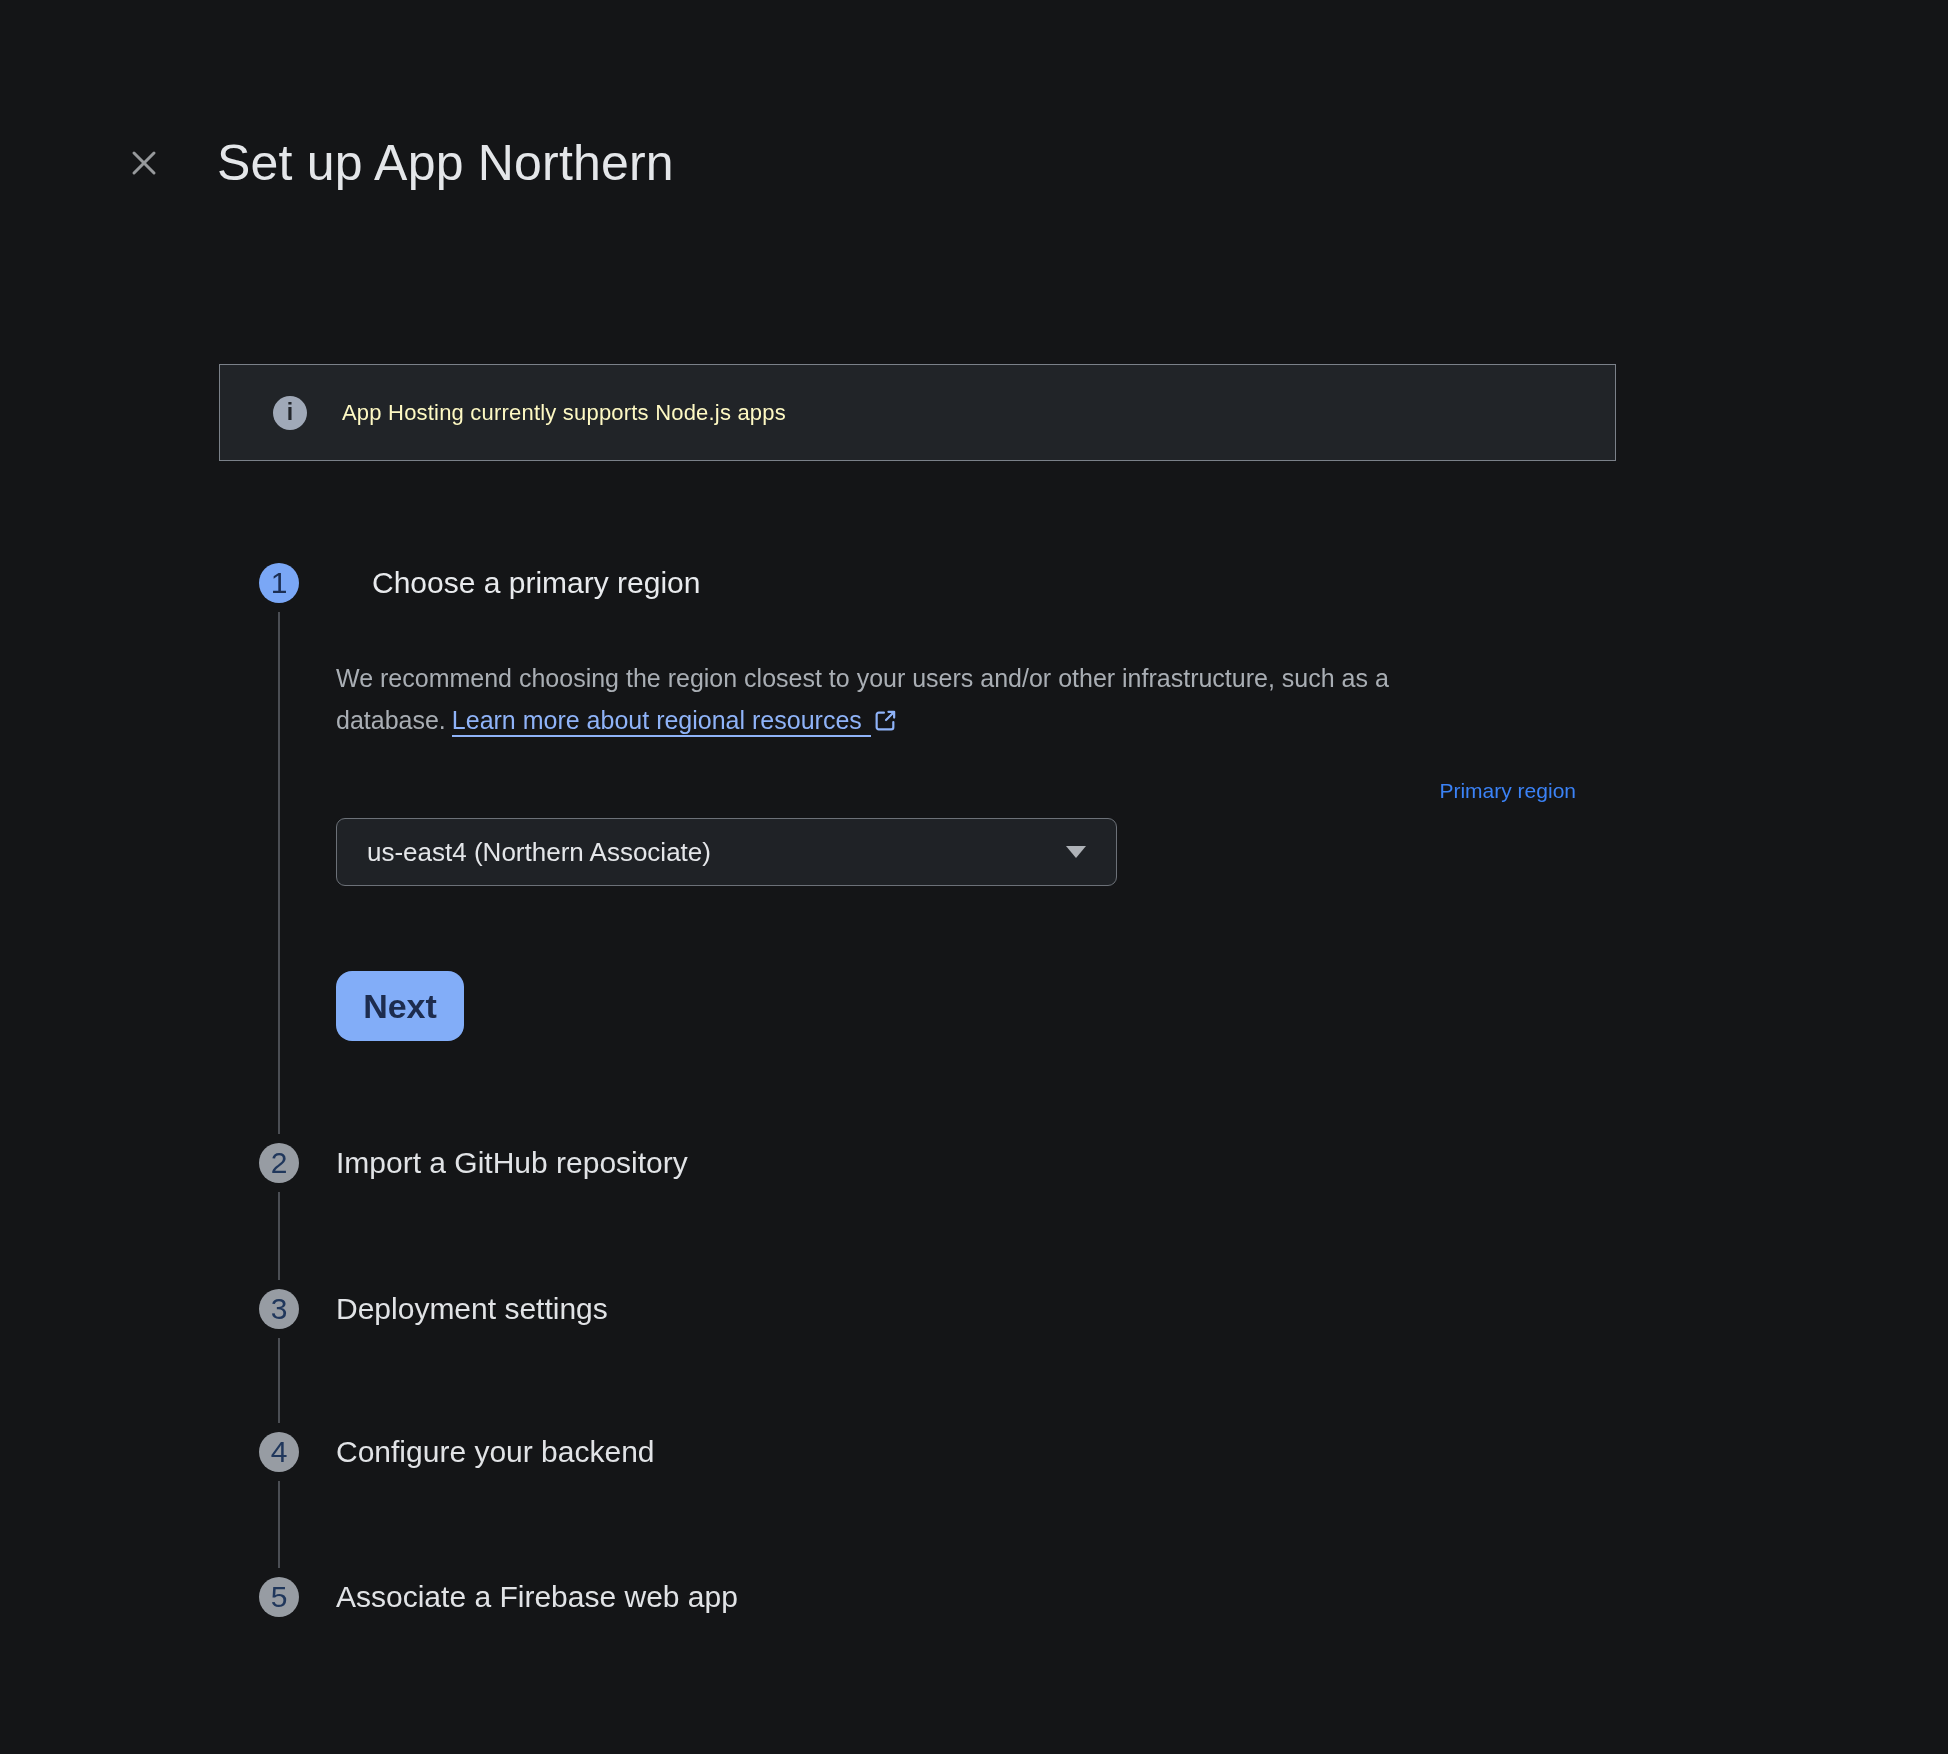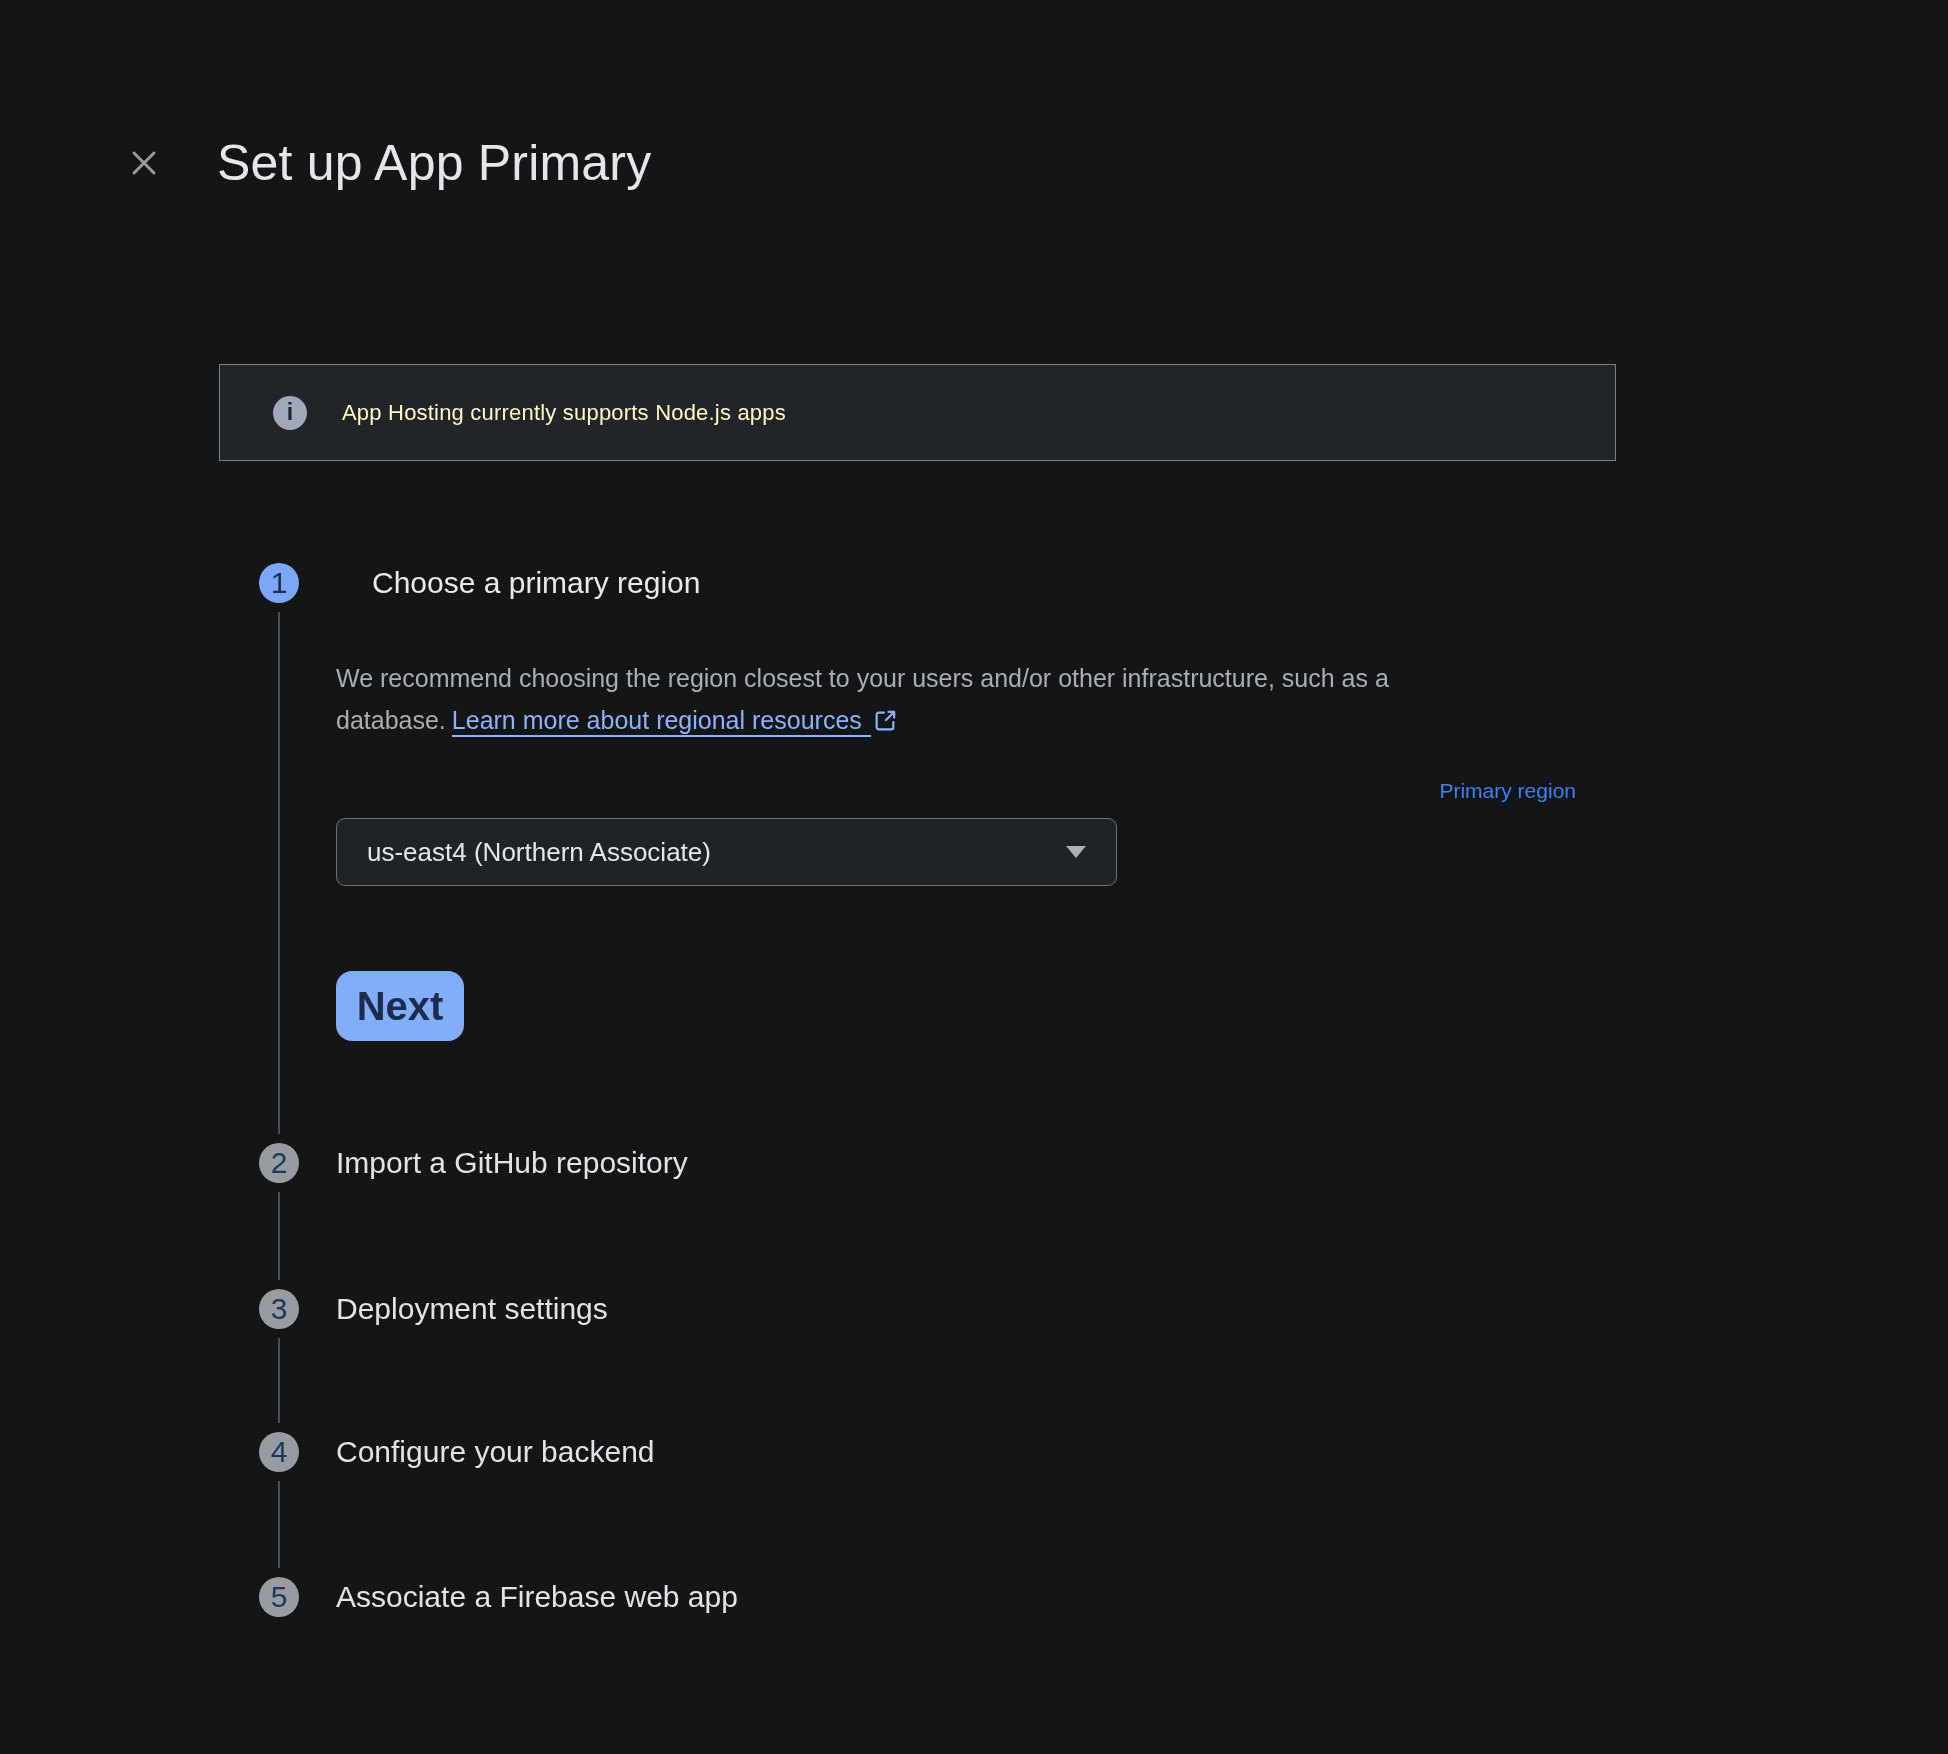--- a/index.html
+++ b/index.html
@@ -108,38 +108,38 @@
     border-left:10px solid transparent;
     border-right:10px solid transparent;
     border-top:12px solid #aeb2b7;
   }
   .next-btn {
     margin-top:85px;
     width:128px; height:70px;
     background:var(--button_blue,#82adf8);
     color:var(--button_text,#1d2c4e);
     border:none; border-radius:16px; cursor:pointer;
-    font-family:inherit; font-size:40px; font-weight:600;
+    font-family:inherit; font-size:34px; font-weight:600;
     display:flex; align-items:center; justify-content:center;
   }
 </style>
 </head>
 <body>
 
 <div class="page">
 
   <button class="close-btn" aria-label="Close">
     <span style="display:flex;">
       <svg width="28" height="28" viewBox="0 0 28 28">
         <line x1="4" y1="4" x2="24" y2="24" stroke="currentColor" stroke-width="3" stroke-linecap="round"></line>
         <line x1="24" y1="4" x2="4" y2="24" stroke="currentColor" stroke-width="3" stroke-linecap="round"></line>
       </svg>
     </span>
   </button>
-  <h1 class="page-title">Set up App Primary</h1>
+  <h1 class="page-title">Set up App Northern</h1>
 
   <div class="banner">
     <div class="banner-icon">i</div>
     <div class="banner-text">App Hosting currently supports Node.js apps</div>
   </div>
 
   <div class="stepper">
 
     <div class="step s1">
       <div class="rail">

